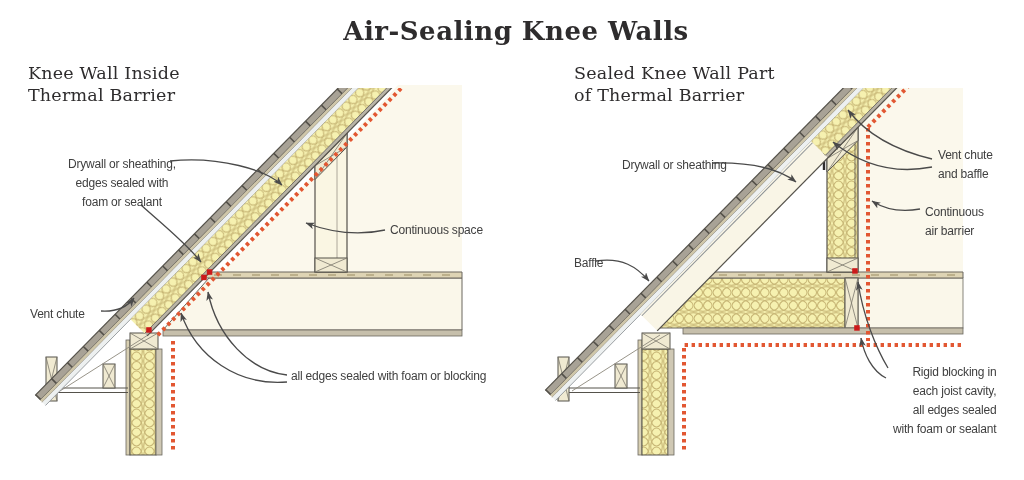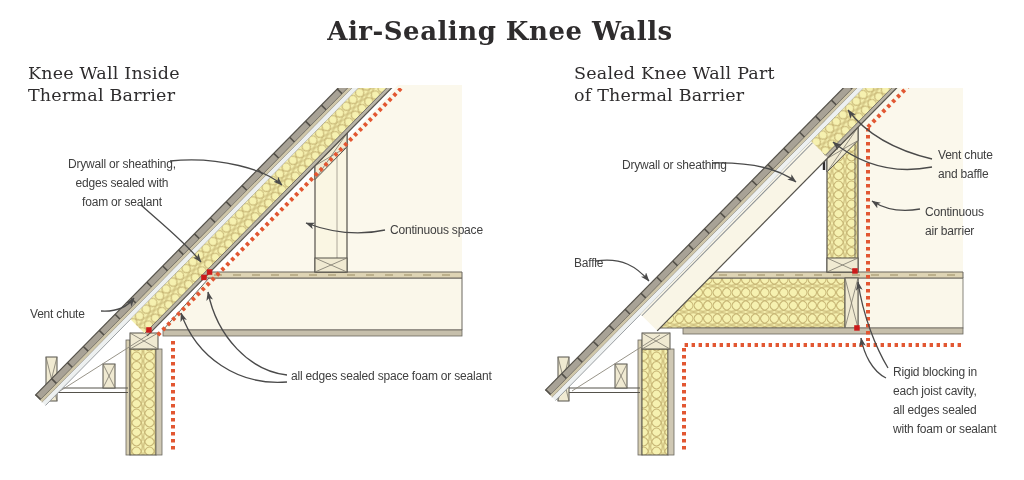--- a/index.html
+++ b/index.html
@@ -1,21 +1,21 @@
 <!DOCTYPE html>
 <html><head>
 <meta charset="utf-8">
 <style>
   html,body{margin:0;padding:0;background:#ffffff;}
   #stage{position:relative;width:1024px;height:480px;background:#ffffff;overflow:hidden;
          font-family:"Liberation Sans", sans-serif;}
   #stage svg{position:absolute;left:0;top:0;}
   .title{position:absolute;left:0;top:16px;width:1000px;text-align:center;
          font-family:"DejaVu Serif", serif;font-weight:bold;font-size:26px;
-         letter-spacing:.5px;color:#2e2c2d;}
+         letter-spacing:.5px;color:#2e2c2d;padding-left:16px;}
   .hdg{position:absolute;font-family:"DejaVu Serif", serif;font-weight:normal;
        font-size:17.5px;line-height:22px;color:#2e2c2d;letter-spacing:.2px;}
   .lbl{position:absolute;font-size:12px;line-height:19px;color:#404040;
        letter-spacing:-0.2px;}
   .lbl div{white-space:nowrap;}
 </style>
 </head>
 <body>
 
 <div id="stage">
@@ -240,41 +240,41 @@
 
 <div class="lbl" style="left:30px;top:305px;">
   <div>Vent chute</div>
 </div>
 
 <div class="lbl" style="left:390px;top:221px;">
   <div>Continuous space</div>
 </div>
 
 <div class="lbl" style="left:291px;top:367px;">
-  <div>all edges sealed space foam or sealant</div>
+  <div>all edges sealed with foam or blocking</div>
 </div>
 
 <div class="lbl" style="left:622px;top:156px;">
   <div>Drywall or sheathing</div>
 </div>
 
 <div class="lbl" style="left:574px;top:254px;text-align:center;">
   <div>Baffle</div>
 </div>
 
 <div class="lbl" style="left:938px;top:146px;">
   <div>Vent chute</div>
   <div>and baffle</div>
 </div>
 
 <div class="lbl" style="left:925px;top:203px;">
   <div>Continuous</div>
   <div>air barrier</div>
 </div>
 
-<div class="lbl" style="left:893px;top:363px;">
+<div class="lbl" style="left:893px;top:363px;text-align:right;">
   <div>Rigid blocking in</div>
   <div>each joist cavity,</div>
   <div>all edges sealed</div>
   <div>with foam or sealant</div>
 </div>
 
 </div>
 
 </body></html>

